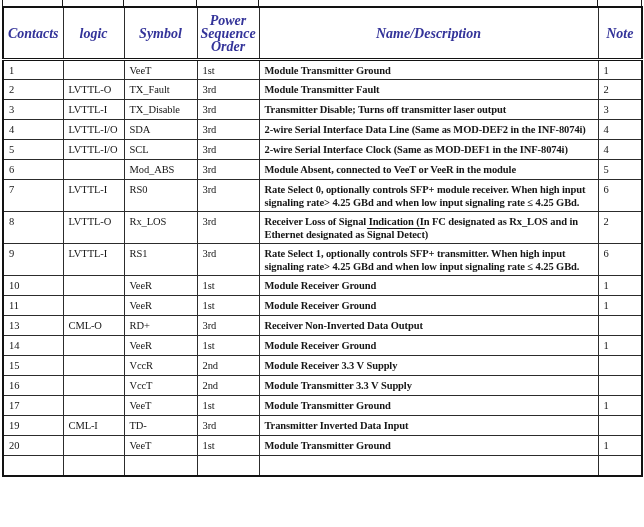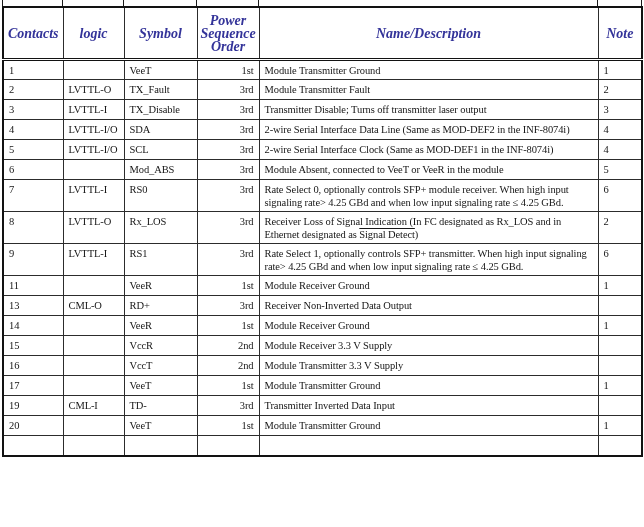--- a/index.html
+++ b/index.html
@@ -46,22 +46,22 @@
     font-size: 10.5px;
     line-height: 13px;
     letter-spacing: -0.1px;
     color: #161616;
     padding: 3px 5px 2px 5px;
   }
   .doc-table tbody tr { height: 20px; }
   td.cell-contact { padding-left: 8px; }
   td.cell-logic   { text-align: left; padding-left: 4px; padding-right: 4px; }
   td.cell-symbol  { padding-left: 7px; }
-  td.cell-order   { text-align: right; }
-  td.cell-desc    { padding-left: 6px; padding-right: 4px; }
+  td.cell-order   { text-align: left; }
+  td.cell-desc    { padding-left: 6px; padding-right: 4px; font-weight: bold; }
   td.cell-note    { padding-left: 6px; }
   tr.partial-row  { height: 9px; }
   tr.partial-row td { padding: 0; }
   .ol { text-decoration: overline; }
   .tick {
     position: absolute;
     top: 0;
     width: 1px;
     height: 6px;
     background: #1a1a1a;
@@ -165,20 +165,28 @@
   </tr>
       <tr>
     <td class="cell-contact">9</td>
     <td class="cell-logic">LVTTL-I</td>
     <td class="cell-symbol">RS1</td>
     <td class="cell-order">3rd</td>
     <td class="cell-desc">Rate Select 1, optionally controls SFP+ transmitter. When high input signaling rate&gt; 4.25 GBd and when low input signaling rate ≤ 4.25 GBd.</td>
     <td class="cell-note">6</td>
   </tr>
       <tr>
+    <td class="cell-contact">10</td>
+    <td class="cell-logic"></td>
+    <td class="cell-symbol">VeeR</td>
+    <td class="cell-order">1st</td>
+    <td class="cell-desc">Module Receiver Ground</td>
+    <td class="cell-note">1</td>
+  </tr>
+      <tr>
     <td class="cell-contact">11</td>
     <td class="cell-logic"></td>
     <td class="cell-symbol">VeeR</td>
     <td class="cell-order">1st</td>
     <td class="cell-desc">Module Receiver Ground</td>
     <td class="cell-note">1</td>
   </tr>
       <tr>
     <td class="cell-contact">13</td>
     <td class="cell-logic">CML-O</td>

